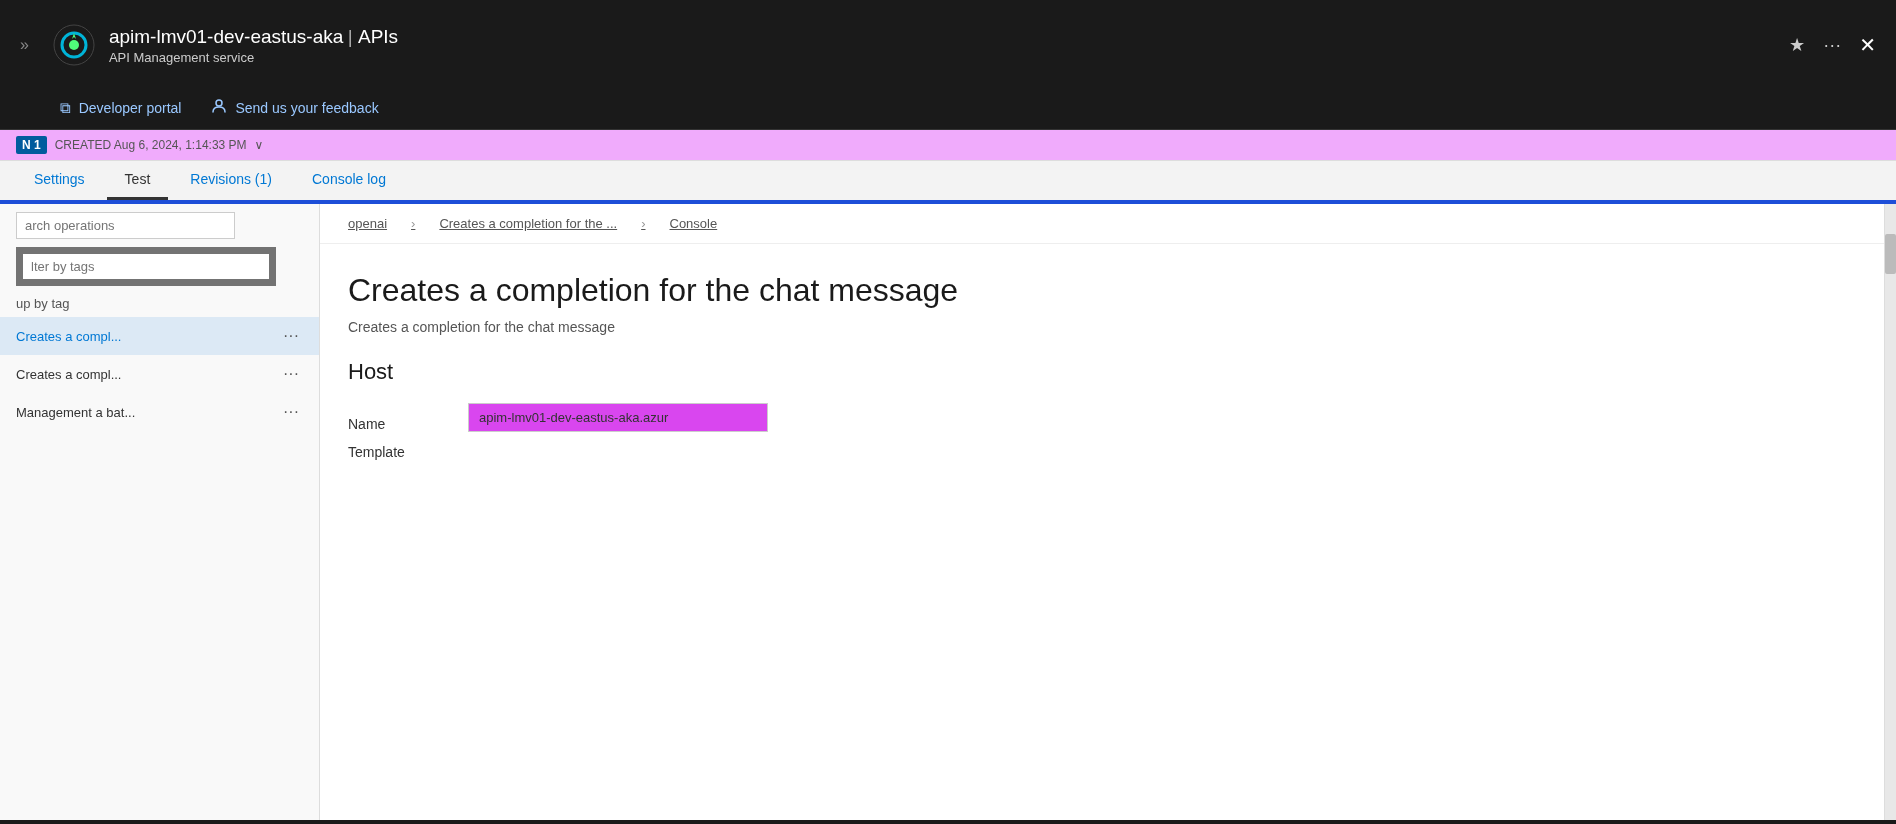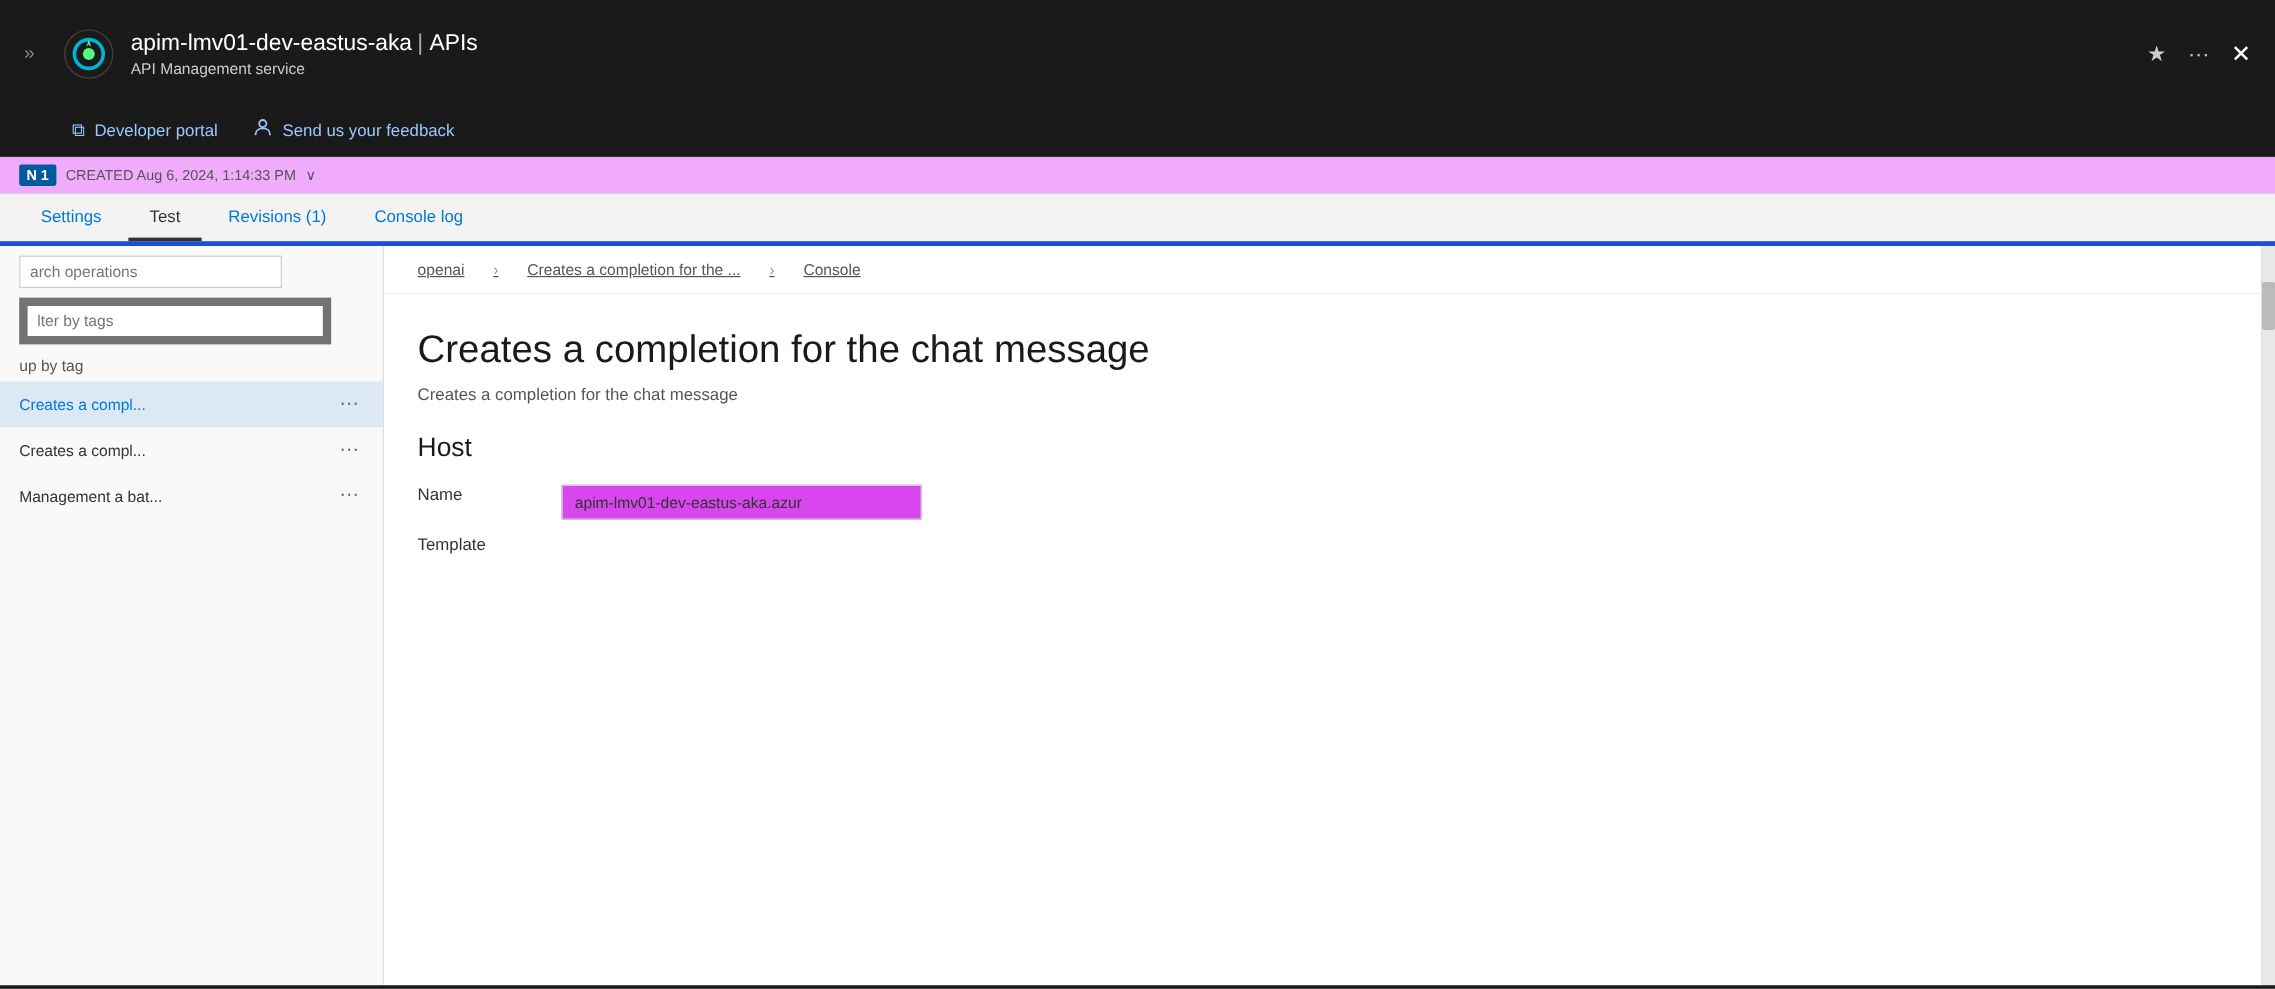--- a/index.html
+++ b/index.html
@@ -266,21 +266,21 @@
       margin-bottom: 24px;
     }
     .section-title {
       font-size: 22px;
       font-weight: 400;
       color: #1a1a1a;
       margin-bottom: 18px;
     }
     .field-row {
       display: flex;
-      align-items: flex-start;
+      align-items: flex-end;
       gap: 20px;
       margin-bottom: 12px;
     }
     .field-label {
       font-size: 14px;
       color: #333;
       width: 100px;
       min-width: 100px;
     }
     .field-value {

